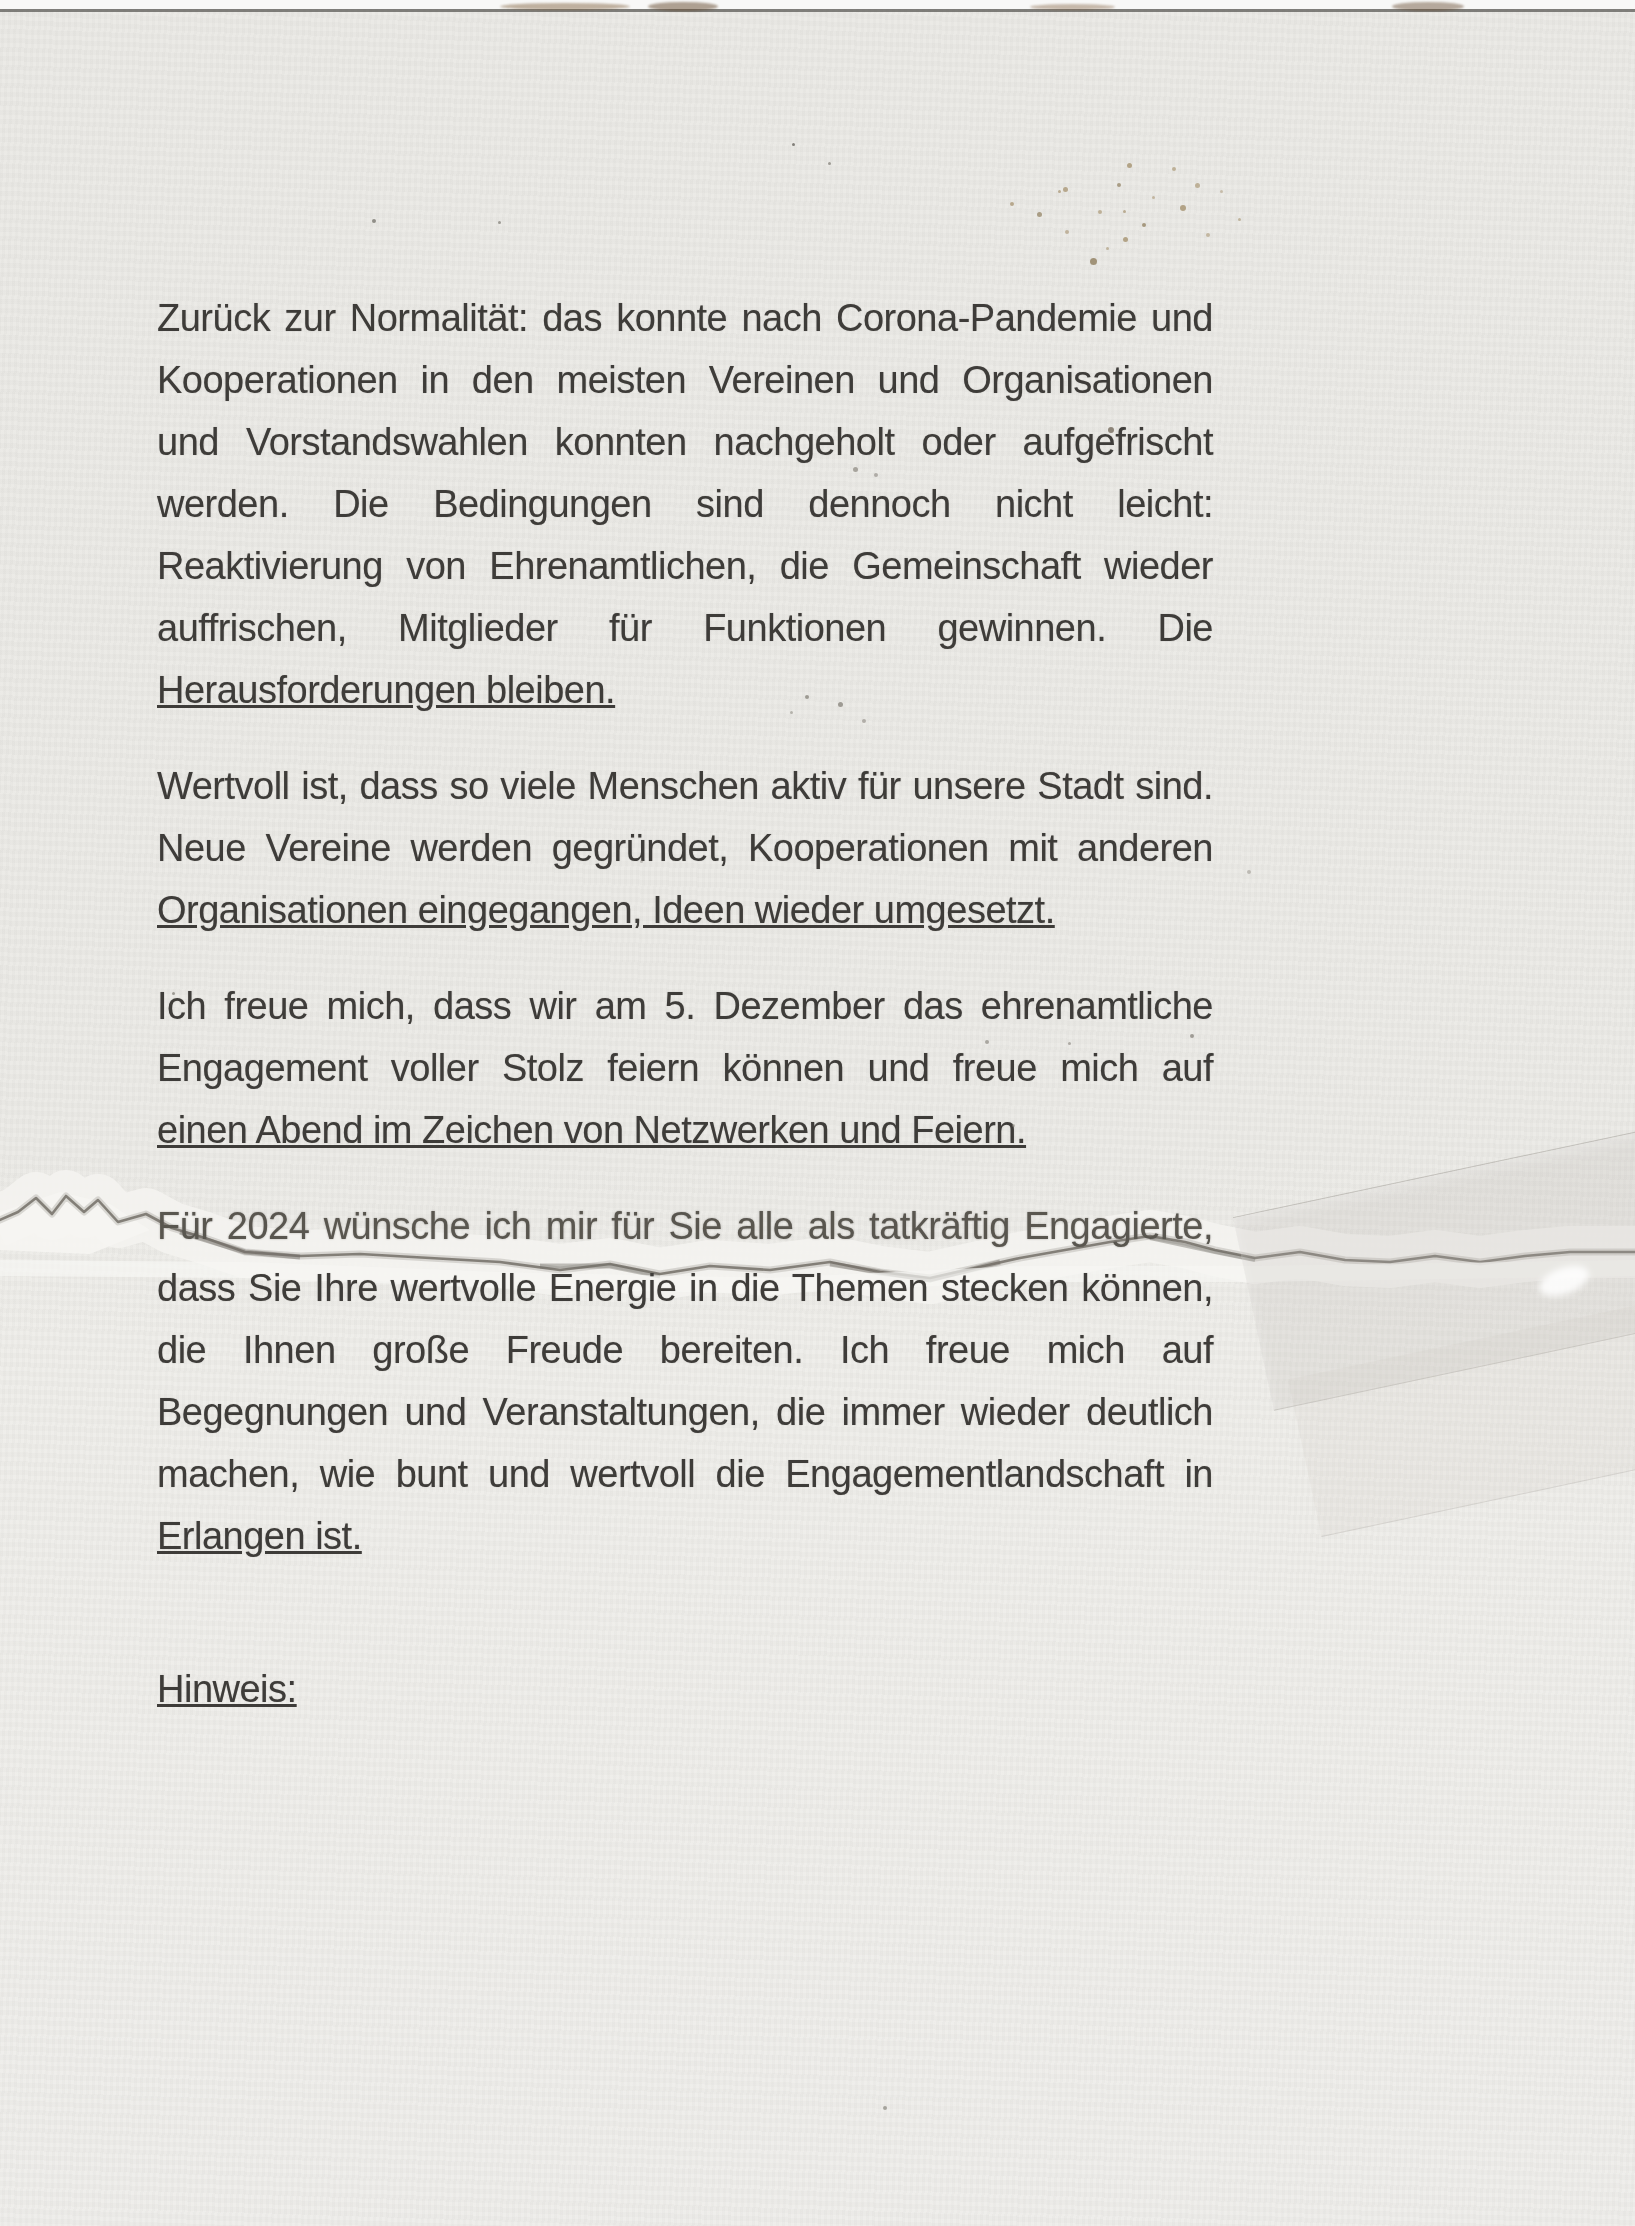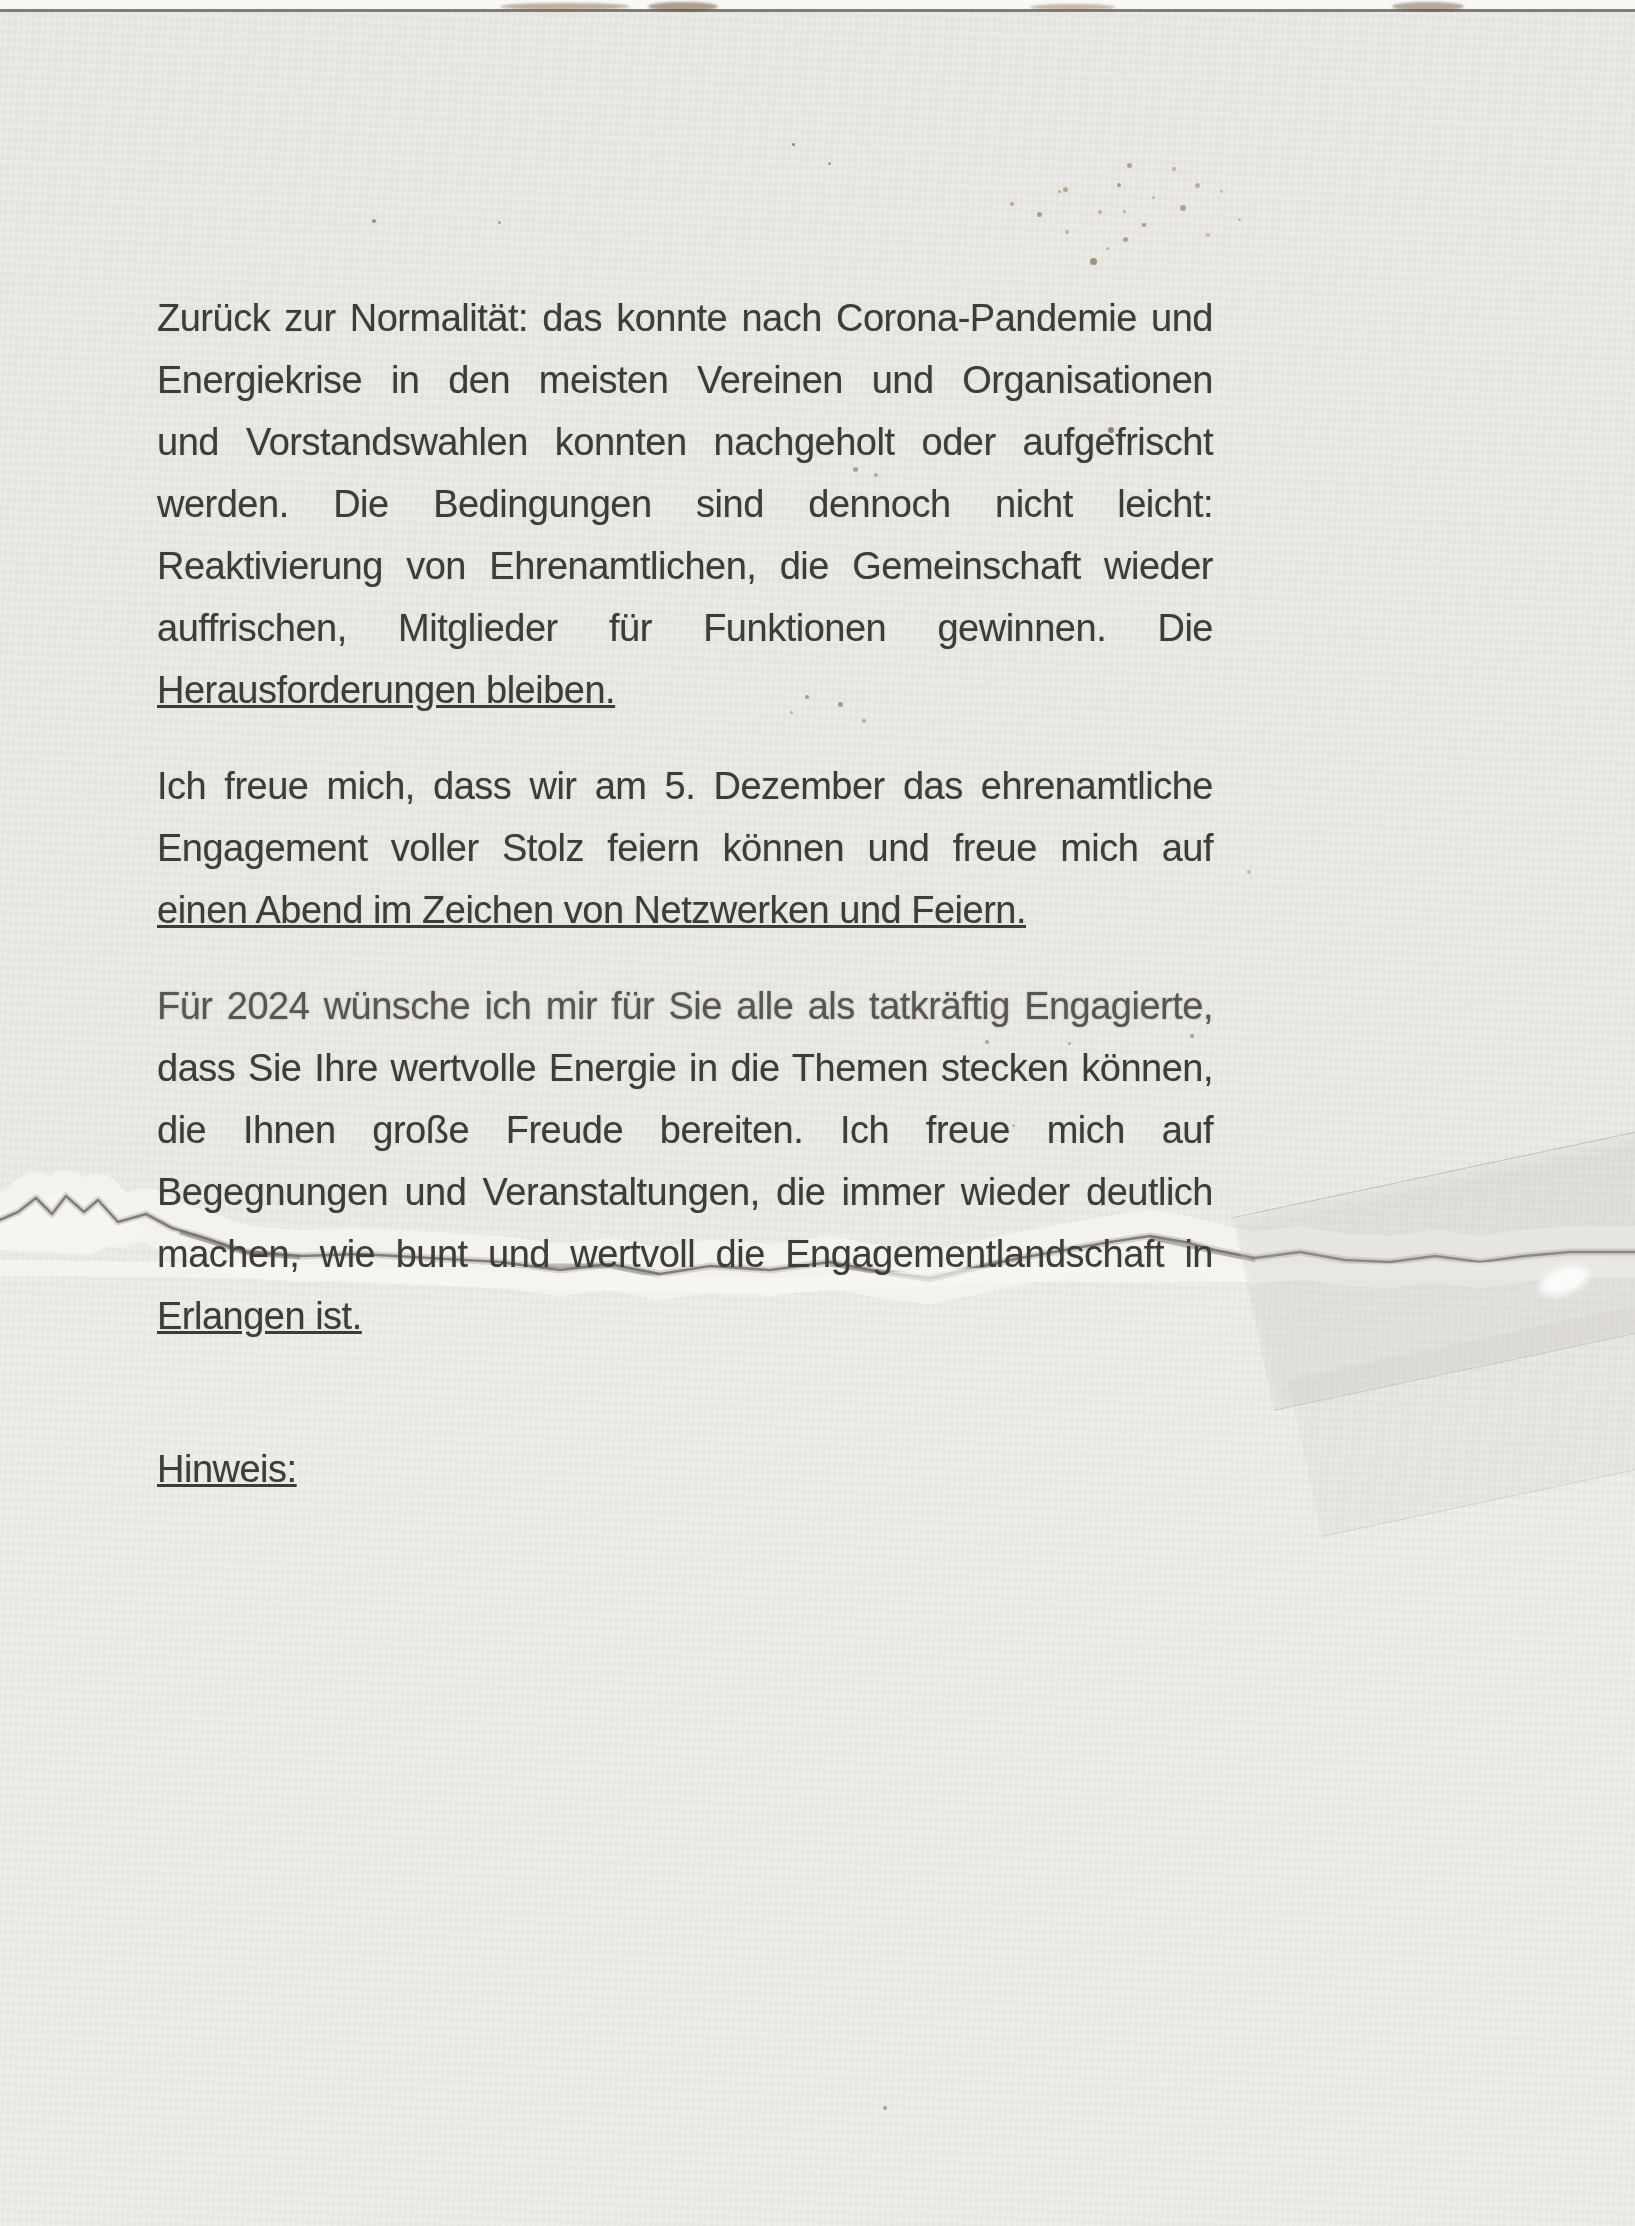--- a/index.html
+++ b/index.html
@@ -84,26 +84,31 @@
     <path d="M540,1266 L610,1266 660,1276" fill="none" stroke="#6f6b64" stroke-width="5" stroke-opacity="0.4"></path>
     <path d="M830,1264 L930,1280 1000,1262" fill="none" stroke="#6f6b64" stroke-width="5" stroke-opacity="0.42"></path>
     <path d="M1150,1238 L1215,1252 1255,1260" fill="none" stroke="#6f6b64" stroke-width="4" stroke-opacity="0.4"></path>
 
     <path d="M0,1268 L245,1270 500,1280 770,1286 1020,1274 1255,1274 1635,1268" fill="none" stroke="#f7f6f3" stroke-width="16" stroke-opacity="0.7"></path>
   </svg>
 
   <div class="letter">
       <div class="para para--intro">
         <div class="line">Zurück zur Normalität: das konnte nach Corona-Pandemie und</div>
-        <div class="line">Energiekrise in den meisten Vereinen und Organisationen</div>
+        <div class="line">Kooperationen in den meisten Vereinen und Organisationen</div>
         <div class="line">und Vorstandswahlen konnten nachgeholt oder aufgefrischt</div>
         <div class="line">werden. Die Bedingungen sind dennoch nicht leicht:</div>
         <div class="line">Reaktivierung von Ehrenamtlichen, die Gemeinschaft wieder</div>
         <div class="line">auffrischen, Mitglieder für Funktionen gewinnen. Die</div>
         <div class="line last">Herausforderungen bleiben.</div>
+      </div>
+      <div class="para para--wertvoll">
+        <div class="line">Wertvoll ist, dass so viele Menschen aktiv für unsere Stadt sind.</div>
+        <div class="line">Neue Vereine werden gegründet, Kooperationen mit anderen</div>
+        <div class="line last">Organisationen eingegangen, Ideen wieder umgesetzt.</div>
       </div>
       <div class="para para--dezember">
         <div class="line">Ich freue mich, dass wir am 5. Dezember das ehrenamtliche</div>
         <div class="line">Engagement voller Stolz feiern können und freue mich auf</div>
         <div class="line last">einen Abend im Zeichen von Netzwerken und Feiern.</div>
       </div>
       <div class="para para--wunsch-2024">
         <div class="line">Für 2024 wünsche ich mir für Sie alle als tatkräftig Engagierte,</div>
         <div class="line">dass Sie Ihre wertvolle Energie in die Themen stecken können,</div>
         <div class="line">die Ihnen große Freude bereiten. Ich freue mich auf</div>

